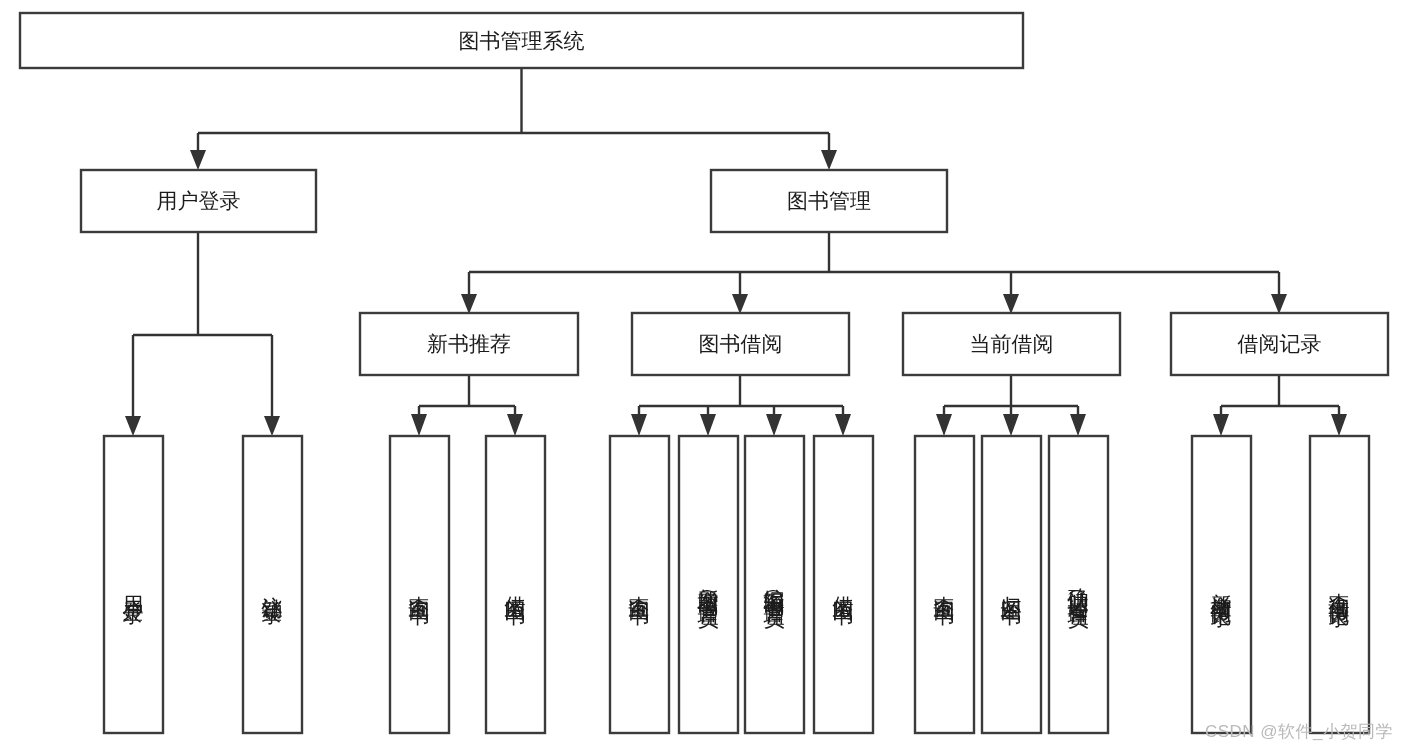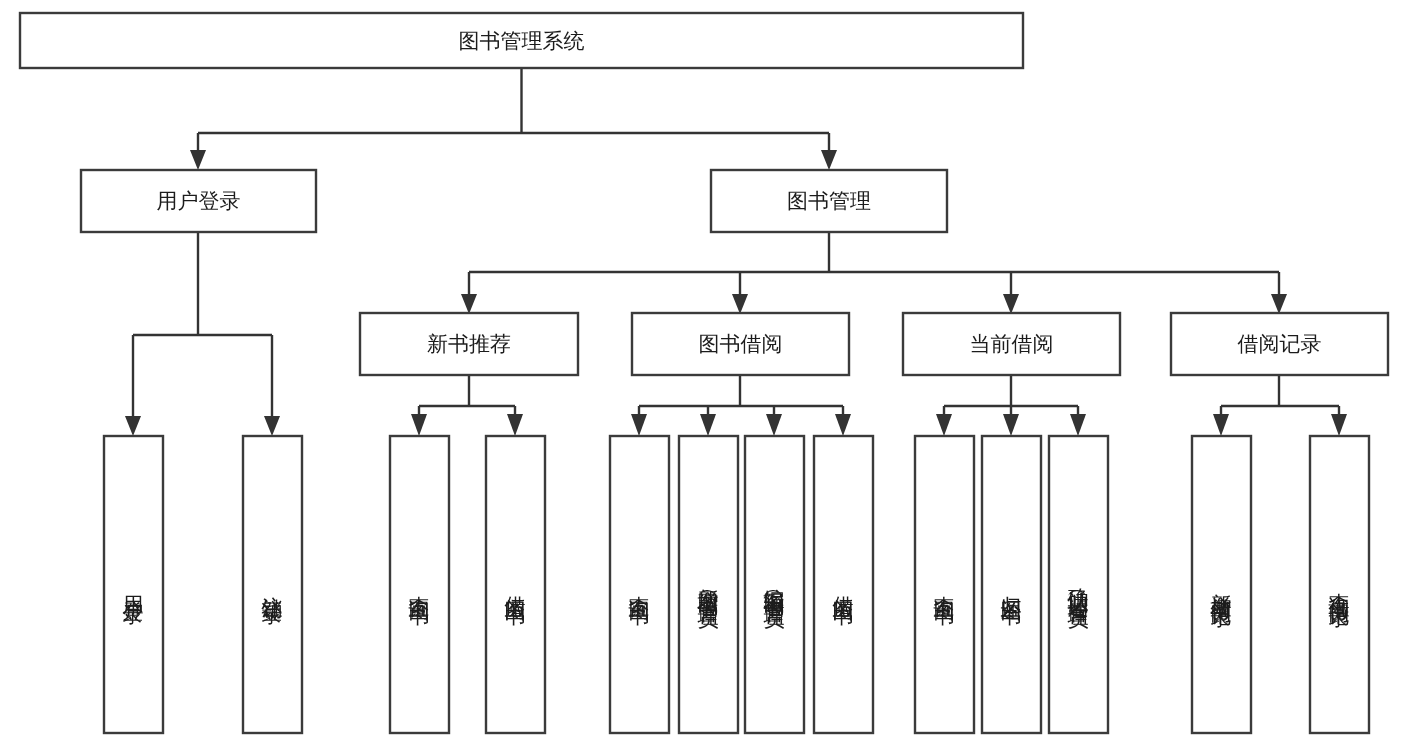--- a/index.html
+++ b/index.html
@@ -234,14 +234,15 @@
       <div style="position: absolute; left: 679px; top: 436px; width: 59px; height: 297px; display: flex; align-items: center; justify-content: center; writing-mode: vertical-rl; text-orientation: upright; font-family: &quot;Liberation Sans&quot;, &quot;DejaVu Sans&quot;, sans-serif; font-size: 21px; line-height: 1; letter-spacing: 3px; color: rgb(28, 28, 28); pointer-events: none; white-space: nowrap;">新增图书（管理员）</div>
       <div style="position: absolute; left: 745px; top: 436px; width: 59px; height: 297px; display: flex; align-items: center; justify-content: center; writing-mode: vertical-rl; text-orientation: upright; font-family: &quot;Liberation Sans&quot;, &quot;DejaVu Sans&quot;, sans-serif; font-size: 21px; line-height: 1; letter-spacing: 3px; color: rgb(28, 28, 28); pointer-events: none; white-space: nowrap;">编辑图书（管理员）</div>
       <div style="position: absolute; left: 814px; top: 436px; width: 59px; height: 297px; display: flex; align-items: center; justify-content: center; writing-mode: vertical-rl; text-orientation: upright; font-family: &quot;Liberation Sans&quot;, &quot;DejaVu Sans&quot;, sans-serif; font-size: 21px; line-height: 1; letter-spacing: 3px; color: rgb(28, 28, 28); pointer-events: none; white-space: nowrap;">借阅图书</div>
       <div style="position: absolute; left: 915px; top: 436px; width: 59px; height: 297px; display: flex; align-items: center; justify-content: center; writing-mode: vertical-rl; text-orientation: upright; font-family: &quot;Liberation Sans&quot;, &quot;DejaVu Sans&quot;, sans-serif; font-size: 21px; line-height: 1; letter-spacing: 3px; color: rgb(28, 28, 28); pointer-events: none; white-space: nowrap;">查询图书</div>
       <div style="position: absolute; left: 982px; top: 436px; width: 59px; height: 297px; display: flex; align-items: center; justify-content: center; writing-mode: vertical-rl; text-orientation: upright; font-family: &quot;Liberation Sans&quot;, &quot;DejaVu Sans&quot;, sans-serif; font-size: 21px; line-height: 1; letter-spacing: 3px; color: rgb(28, 28, 28); pointer-events: none; white-space: nowrap;">归还图书</div>
       <div style="position: absolute; left: 1049px; top: 436px; width: 59px; height: 297px; display: flex; align-items: center; justify-content: center; writing-mode: vertical-rl; text-orientation: upright; font-family: &quot;Liberation Sans&quot;, &quot;DejaVu Sans&quot;, sans-serif; font-size: 21px; line-height: 1; letter-spacing: 3px; color: rgb(28, 28, 28); pointer-events: none; white-space: nowrap;">确认归还（管理员）</div>
       <div style="position: absolute; left: 1192px; top: 436px; width: 59px; height: 297px; display: flex; align-items: center; justify-content: center; writing-mode: vertical-rl; text-orientation: upright; font-family: &quot;Liberation Sans&quot;, &quot;DejaVu Sans&quot;, sans-serif; font-size: 21px; line-height: 1; letter-spacing: 3px; color: rgb(28, 28, 28); pointer-events: none; white-space: nowrap;">新增借阅记录</div>
       <div style="position: absolute; left: 1310px; top: 436px; width: 59px; height: 297px; display: flex; align-items: center; justify-content: center; writing-mode: vertical-rl; text-orientation: upright; font-family: &quot;Liberation Sans&quot;, &quot;DejaVu Sans&quot;, sans-serif; font-size: 21px; line-height: 1; letter-spacing: 3px; color: rgb(28, 28, 28); pointer-events: none; white-space: nowrap;">查询借阅记录</div>
     </div>
 
+  <div class="watermark">CSDN @软件_小贺同学</div>
 
 </div>
 
 </body></html>

